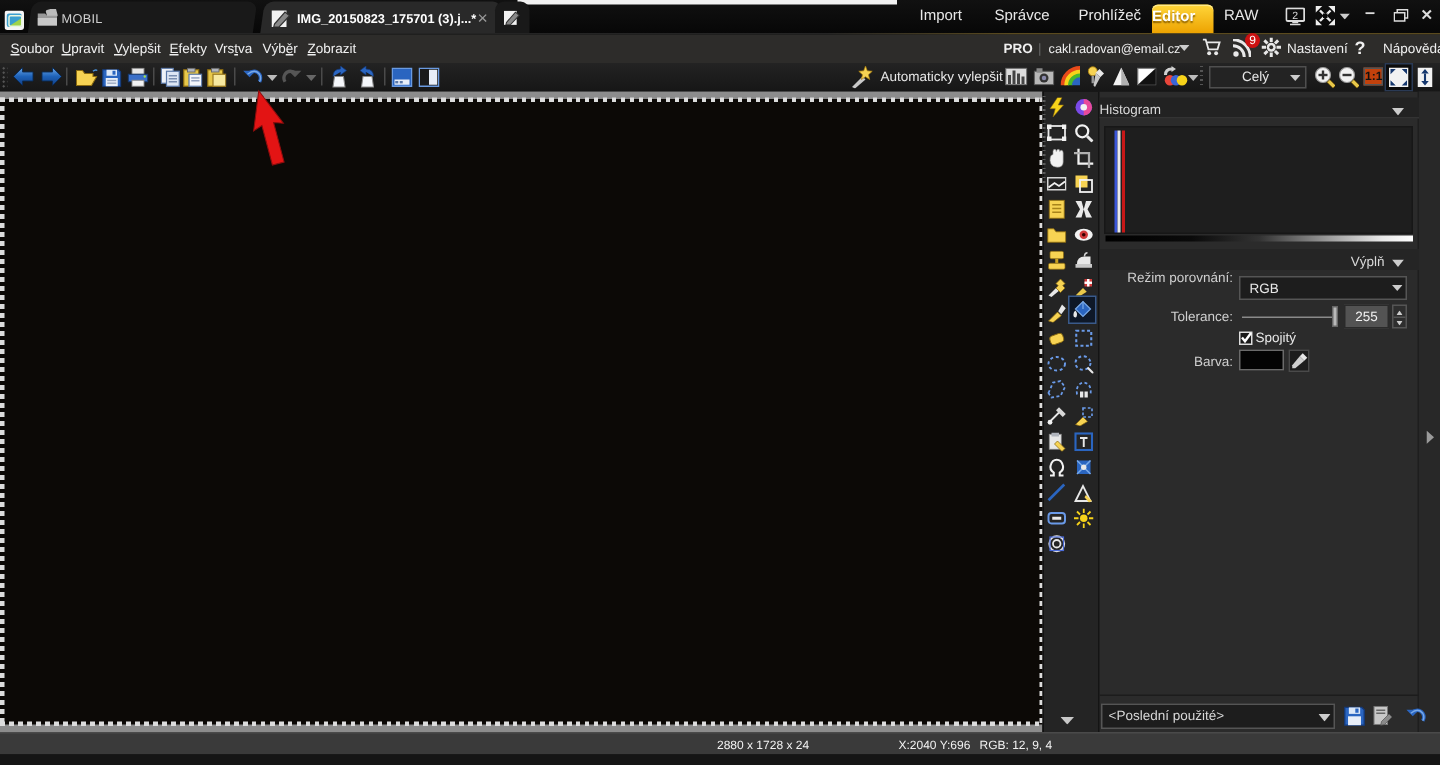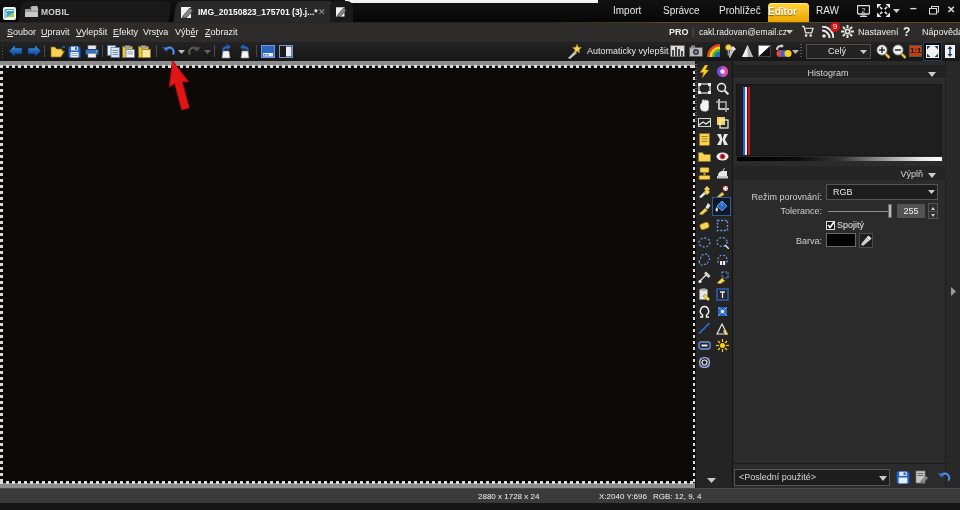--- a/index.html
+++ b/index.html
@@ -65,21 +65,21 @@
   <path d="M3 10.5 L11.5 10.5 L11.5 5 Z" fill="#9fd34a"></path>
   <rect x="3" y="3.5" width="8.5" height="7" rx="1" fill="none" stroke="#e8f6e0" stroke-width="1"></rect>
 </svg>
 
 <div class="tab" id="tab1"></div>
 <svg class="abs" style="left:25px;top:6px" width="14" height="12" viewBox="0 0 14 12">
   <rect x="6" y="0" width="7" height="6" rx="1" fill="#bbb" transform="rotate(-15 9 3)"></rect>
   <path d="M0 3 L5 3 L6.5 4.5 L13 4.5 L13 11 L0 11 Z" fill="#999"></path>
   <path d="M0 6 L13 6 L13 11 L0 11 Z" fill="#c8c8c8"></path>
 </svg>
-<span class="tabtxt" style="left:41px;color:#cfcfcf;font-size:8.5px;letter-spacing:0.2px;font-weight:bold;">MOBIL</span>
+<span class="tabtxt" style="left:41px;color:#cfcfcf;font-size:8.5px;letter-spacing:0.2px;">MOBIL</span>
 
 <div class="tab" id="tab2"></div>
 <svg class="abs" style="left:181px;top:6px" width="13" height="12" viewBox="0 0 13 12">
   <rect x="0" y="1" width="10" height="11" fill="#f2f2f2"></rect>
   <path d="M2 10 L9 2 L12 4.5 L5 12 L1.5 12 Z" fill="#888"></path>
   <path d="M2 10 L9 2 L12 4.5 L5 12 L1.5 12 Z" fill="none" stroke="#333" stroke-width="0.8"></path>
 </svg>
 <span class="tabtxt" style="left:198px;color:#fff;font-size:8.5px;font-weight:bold;">IMG_20150823_175701 (3).j...*</span>
 <span class="tabtxt" style="left:318px;color:#999;font-size:9px;">✕</span>
 
@@ -544,38 +544,38 @@
   </svg>
 
 <div class="abs" id="rpanel"></div>
 <div class="abs" id="gutter"></div>
 <div class="abs" style="left:945px;top:61px;width:1px;height:427px;background:#1e1e1e;"></div>
 <svg class="abs" style="left:951px;top:287px" width="5" height="9" viewBox="0 0 5 9">
     <path d="M0 0 L5 4.5 L0 9 Z" fill="#9a9a9a"></path>
   </svg>
 
 <div class="abs" style="left:733px;top:65px;width:213px;height:14px;background:#222;border-bottom:1px solid #333;"></div>
-<span class="abs" style="left:733px;top:68px;width:190px;text-align:center;color:#d8d8d8;font-size:9px;">Histogram</span>
+<span class="abs" style="left:733px;top:68px;width:190px;text-align:left;color:#d8d8d8;font-size:9px;">Histogram</span>
 <svg class="abs" style="left:928px;top:72px" width="8" height="5" viewBox="0 0 8 5">
     <path d="M0 0 L8 0 L4 5 Z" fill="#ccc"></path>
   </svg>
 <div class="abs" style="left:736px;top:84px;width:206px;height:72px;background:#1e1e1e;border:1px solid #171717;">
   <div style="position:absolute;left:6px;top:2px;width:2px;height:68px;background:#3a55d8;"></div>
   <div style="position:absolute;left:8px;top:2px;width:1.5px;height:68px;background:#e8e8e8;"></div>
   <div style="position:absolute;left:10.5px;top:2px;width:2.5px;height:68px;background:#c81818;"></div>
 </div>
 <div class="abs" style="left:737px;top:157px;width:205px;height:4px;background:linear-gradient(90deg,#000 0%,#0a0a0a 28%,#333 50%,#999 72%,#e8e8e8 90%,#fff 100%);"></div>
 
 <div class="abs" style="left:733px;top:166px;width:213px;height:14px;background:#252525;"></div>
 <span class="abs" style="left:733px;top:169px;width:190px;text-align:right;color:#d8d8d8;font-size:9px;">Výplň</span>
 <svg class="abs" style="left:928px;top:173px" width="8" height="5" viewBox="0 0 8 5">
     <path d="M0 0 L8 0 L4 5 Z" fill="#ccc"></path>
   </svg>
 
-<span class="abs" style="left:700px;top:192px;width:122px;text-align:right;color:#cfcfcf;font-size:9px;">Režim porovnání:</span>
+<span class="abs" style="left:700px;top:180px;width:122px;text-align:right;color:#cfcfcf;font-size:9px;">Režim porovnání:</span>
 <div class="abs" style="left:826px;top:184px;width:112px;height:16px;background:#1d1d1d;border:1px solid #555;color:#e8e8e8;font-size:9px;line-height:14px;padding-left:6px;">RGB</div>
 <svg class="abs" style="left:928px;top:190px" width="7" height="4" viewBox="0 0 7 4">
     <path d="M0 0 L7 0 L3.5 4 Z" fill="#ccc"></path>
   </svg>
 
 <span class="abs" style="left:700px;top:206px;width:122px;text-align:right;color:#cfcfcf;font-size:9px;">Tolerance:</span>
 <div class="abs" style="left:828px;top:211px;width:62px;height:1px;background:#8a8a8a;"></div>
 <div class="abs" style="left:888px;top:204px;width:4px;height:14px;background:#b8b8b8;border:1px solid #666;"></div>
 <div class="abs" style="left:896px;top:203px;width:30px;height:16px;background:#535353;border:1px solid #2a2a2a;color:#f2f2f2;font-size:9px;line-height:14px;text-align:center;">255</div>
 <div class="abs" style="left:928px;top:203px;width:10px;height:16px;background:#2e2e2e;border:1px solid #555;">

